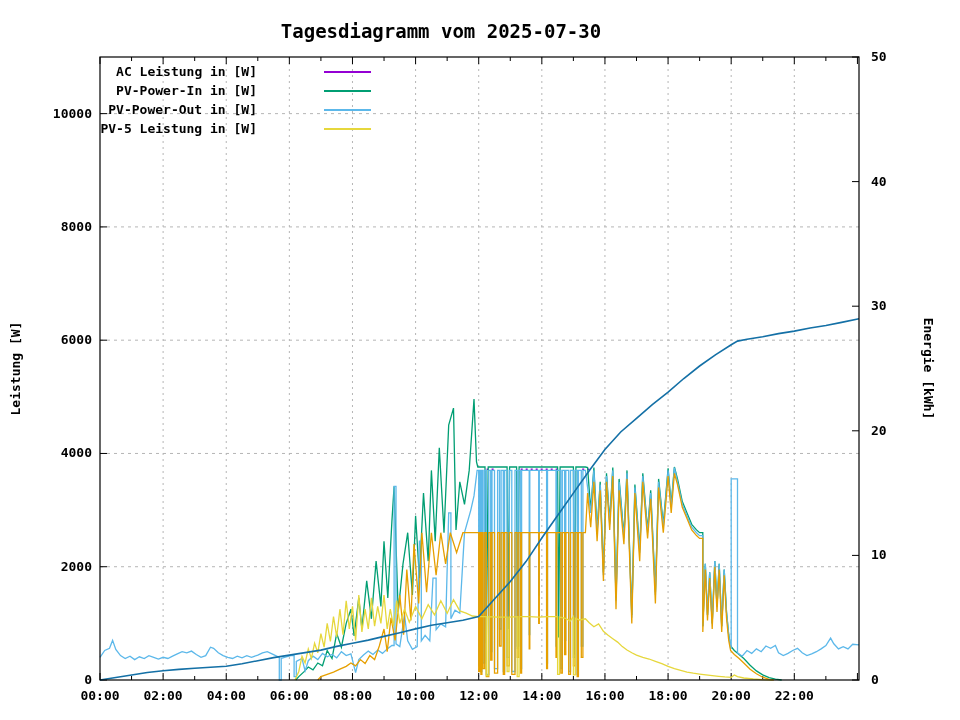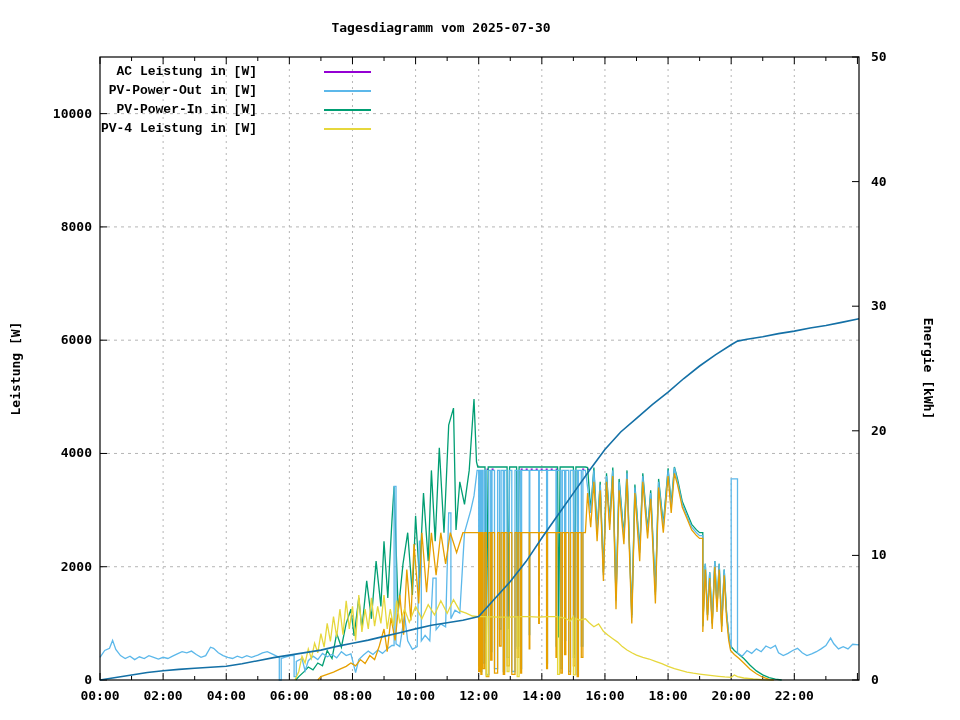--- a/index.html
+++ b/index.html
@@ -1,25 +1,25 @@
 <!DOCTYPE html>
 <html><head>
 <meta charset="utf-8">
 <style>
   html,body{margin:0;padding:0;background:#fff;}
   .stage{position:relative;width:960px;height:720px;background:#ffffff;overflow:hidden;
          font-family:"DejaVu Sans Mono","Liberation Mono",monospace;font-weight:bold;color:#000;}
-  .title{position:absolute;left:241px;top:20px;width:400px;text-align:center;font-size:13px;}
+  .title{position:absolute;left:241px;top:20px;width:400px;text-align:center;font-size:19px;}
   .ylabel{position:absolute;left:-85px;top:361px;width:200px;text-align:center;font-size:13px;
           transform:rotate(-90deg);}
   .y2label{position:absolute;left:828px;top:361px;width:200px;text-align:center;font-size:13px;
           transform:rotate(90deg);}
   #legend{position:absolute;left:100px;top:63px;width:271px;}
   .lrow{position:relative;height:19px;}
-  .ltxt{position:absolute;right:114px;top:1px;font-size:13px;white-space:nowrap;font-family:Liberation Mono, monospace;}
+  .ltxt{position:absolute;right:114px;top:1px;font-size:13px;white-space:nowrap;}
   .lline{position:absolute;right:0;top:8px;width:47px;height:2px;}
   svg{position:absolute;left:0;top:0;}
   svg text{font-family:"DejaVu Sans Mono","Liberation Mono",monospace;font-weight:bold;font-size:13px;fill:#000;}
 </style>
 </head>
 <body>
 
 <div class="stage">
   <svg id="plot" width="960" height="720" viewBox="0 0 960 720">
       <line x1="100" y1="680" x2="100" y2="673" stroke="#000000"></line>
@@ -136,25 +136,25 @@
     </svg>
   <div class="title">Tagesdiagramm vom 2025-07-30</div>
   <div class="ylabel">Leistung [W]</div>
   <div class="y2label">Energie [kWh]</div>
   <div id="legend">
       <div class="lrow">
         <span class="ltxt">AC Leistung in [W]</span>
         <span class="lline" style="background: rgb(148, 0, 211);"></span>
       </div>
       <div class="lrow">
+        <span class="ltxt">PV-Power-In in [W]</span>
+        <span class="lline" style="background: rgb(0, 158, 115);"></span>
+      </div>
+      <div class="lrow">
         <span class="ltxt">PV-Power-Out in [W]</span>
         <span class="lline" style="background: rgb(92, 184, 234);"></span>
       </div>
       <div class="lrow">
-        <span class="ltxt">PV-Power-In in [W]</span>
-        <span class="lline" style="background: rgb(0, 158, 115);"></span>
-      </div>
-      <div class="lrow">
-        <span class="ltxt">PV-4 Leistung in [W]</span>
+        <span class="ltxt">PV-5 Leistung in [W]</span>
         <span class="lline" style="background: rgb(230, 215, 60);"></span>
       </div>
     </div>
 </div>
 
 </body></html>

